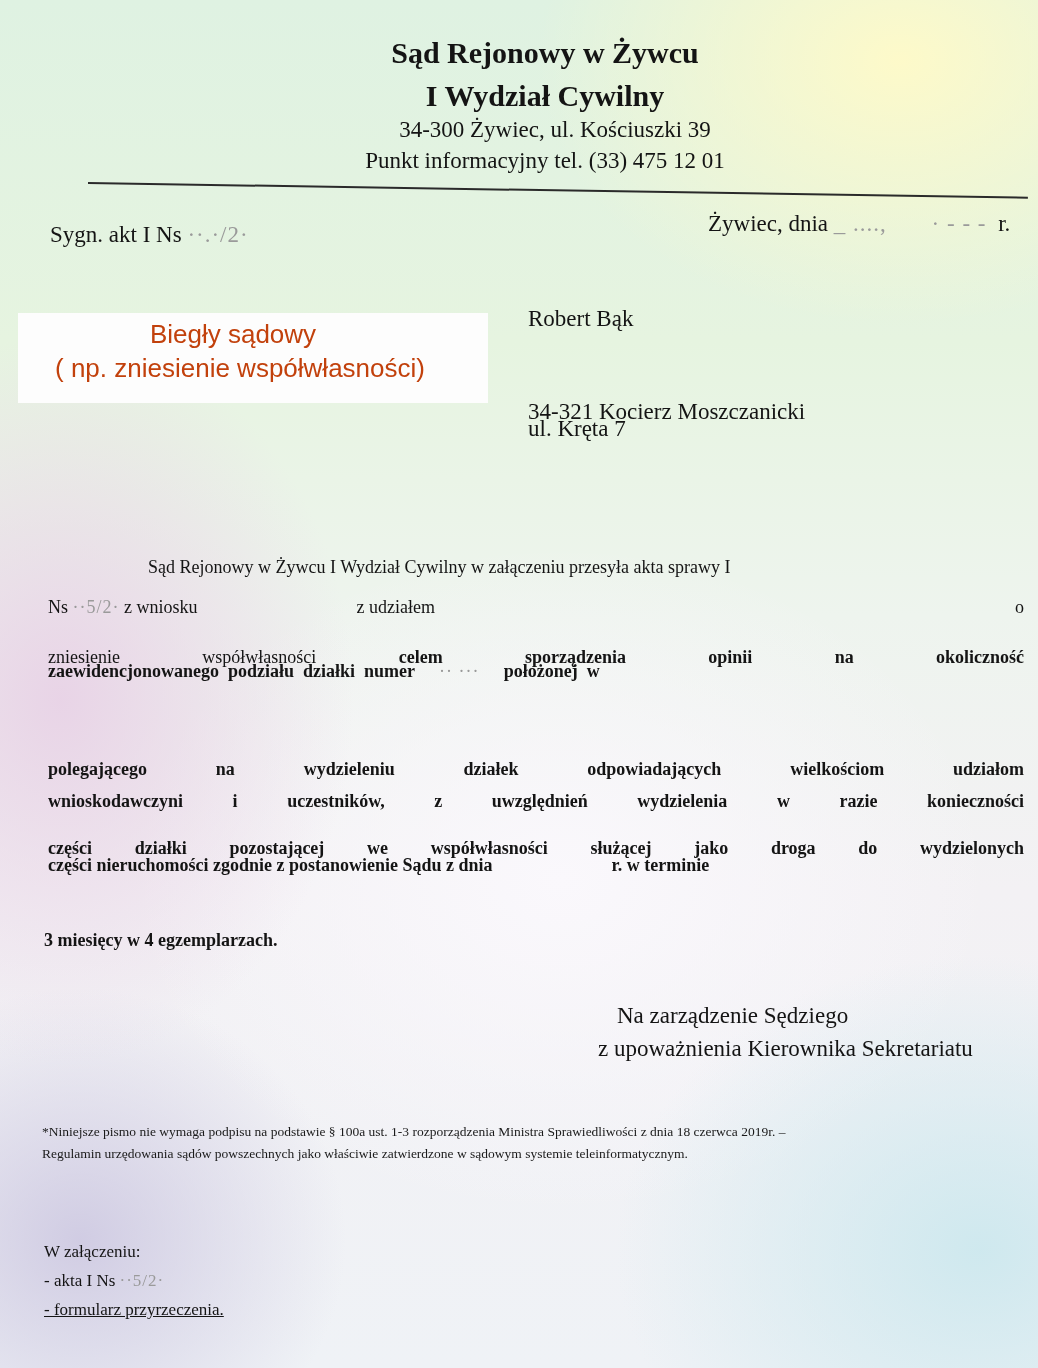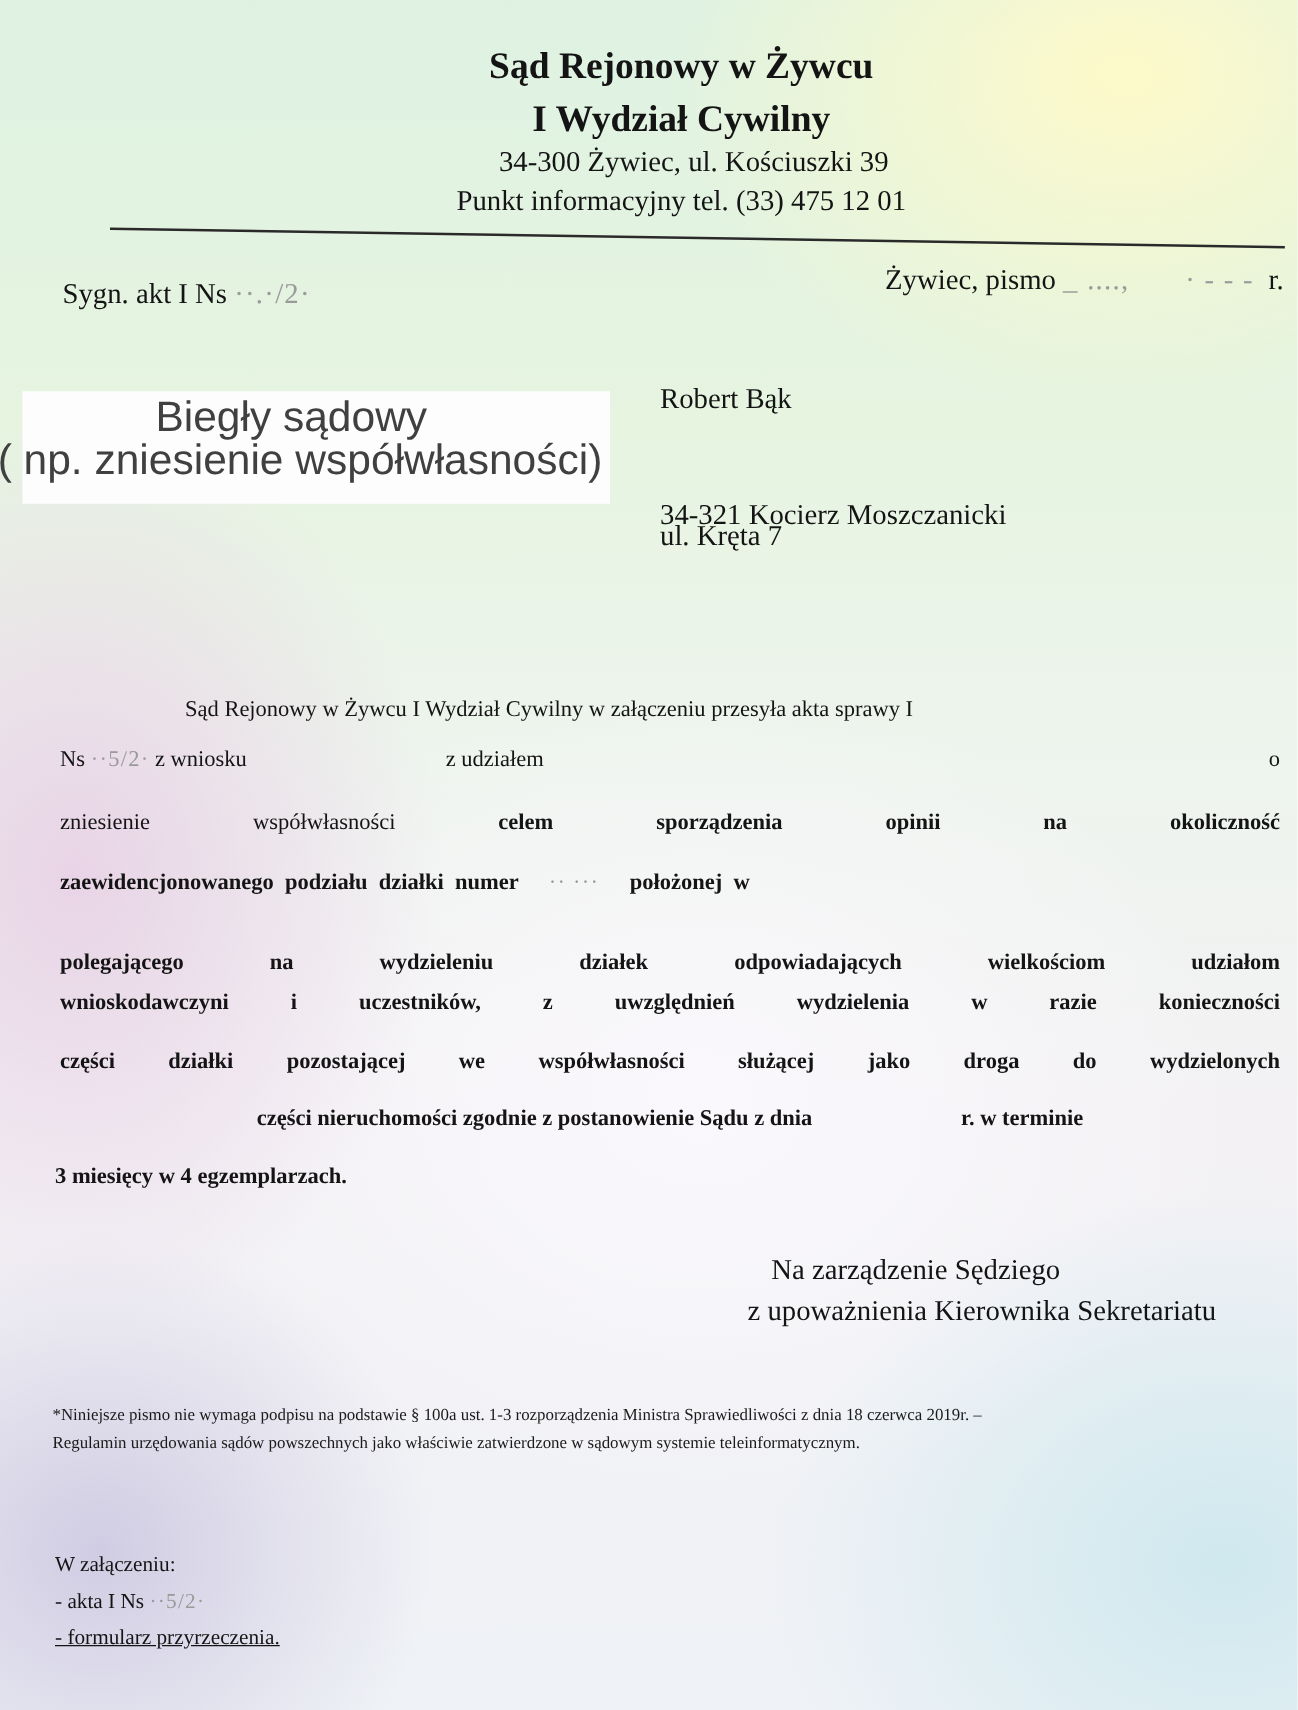--- a/index.html
+++ b/index.html
@@ -46,22 +46,22 @@
     .redact-faint { color: #9a9a9a; letter-spacing: 1px; }
 
     
     .label-box {
       position: absolute;
       left: 18px; top: 313px;
       width: 470px; height: 90px;
       background: #fdfdfd;
       text-align: center;
       font-family: "Liberation Sans", "DejaVu Sans", sans-serif;
-      color: #404040;
-      font-size: 34px;
+      color: #c2410c;
+      font-size: 26px;
       line-height: 34px;
     }
     .label-box div:first-child { padding-top: 4px; margin-left: -40px; }
     .label-box div:last-child { margin-left: -26px; }
 
     
     .addr { left: 528px; font-size: 23px; }
 
     
     .body-line { left: 48px; width: 976px; font-size: 18px; line-height: 30px; }
@@ -90,21 +90,21 @@
 <div class="abs hdr-title" style="top:78px;">I Wydział Cywilny</div>
 <div class="abs hdr-line" style="top:115px;">34-300 Żywiec, ul. Kościuszki 39</div>
 <div class="abs hdr-line" style="top:146px; left:-10px;">Punkt informacyjny tel. (33) 475 12 01</div>
 <div class="rule"></div>
 
 <div class="abs sygn">
   <span>Sygn. akt I Ns</span>
   <span class="redact-faint">··.·/2·</span>
 </div>
 <div class="abs date">
-  <span>Żywiec, pismo</span>
+  <span>Żywiec, dnia</span>
   <span class="redact-faint">_ ...., </span>
   <span class="redact-faint" style="margin-left:38px;">· - - -</span>
   <span style="margin-left:6px;">r.</span>
 </div>
 
 <div class="label-box">
   <div>Biegły sądowy</div>
   <div>( np. zniesienie współwłasności)</div>
 </div>
 
@@ -126,35 +126,35 @@
 <div class="abs body-line justify" style="top:642px;">
   <span>zniesienie</span>
   <span>współwłasności</span>
   <span class="bold">celem</span>
   <span class="bold">sporządzenia</span>
   <span class="bold">opinii</span>
   <span class="bold">na</span>
   <span class="bold">okoliczność</span>
 </div>
 
-<div class="abs body-line bold" style="top:690px;">
+<div class="abs body-line bold" style="top:656px;">
   <span>zaewidencjonowanego</span>&nbsp;
   <span>podziału</span>&nbsp;
   <span>działki</span>&nbsp;
   <span>numer</span>
   <span class="redact-faint" style="font-weight:normal; display:inline-block; width:80px; text-align:center;">·· ···</span>
   <span>położonej</span>&nbsp;
   <span>w</span>
 </div>
 
 <div class="abs body-line bold justify" style="top:738px;margin-top:16px;">polegającego na wydzieleniu działek odpowiadających wielkościom udziałom</div>
 <div class="abs body-line bold justify" style="top:786px;">wnioskodawczyni i uczestników, z uwzględnień wydzielenia w razie konieczności</div>
 <div class="abs body-line bold justify" style="top:833px;">części działki pozostającej we współwłasności służącej jako droga do wydzielonych</div>
 
-<div class="abs body-line bold" style="top:879px;text-align:center;">
+<div class="abs body-line bold" style="top:850px;">
   <span>części nieruchomości zgodnie z postanowienie Sądu z dnia</span>
   <span class="gap" style="width:110px;"></span>
   <span>r. w terminie</span>
 </div>
 
 <div class="abs body-line bold" style="top:925px; left:44px;">3 miesięcy w 4 egzemplarzach.</div>
 
 <div class="abs sig" style="top:1003px; left:617px;">Na zarządzenie Sędziego</div>
 <div class="abs sig" style="top:1036px; left:598px;">z upoważnienia Kierownika Sekretariatu</div>
 

